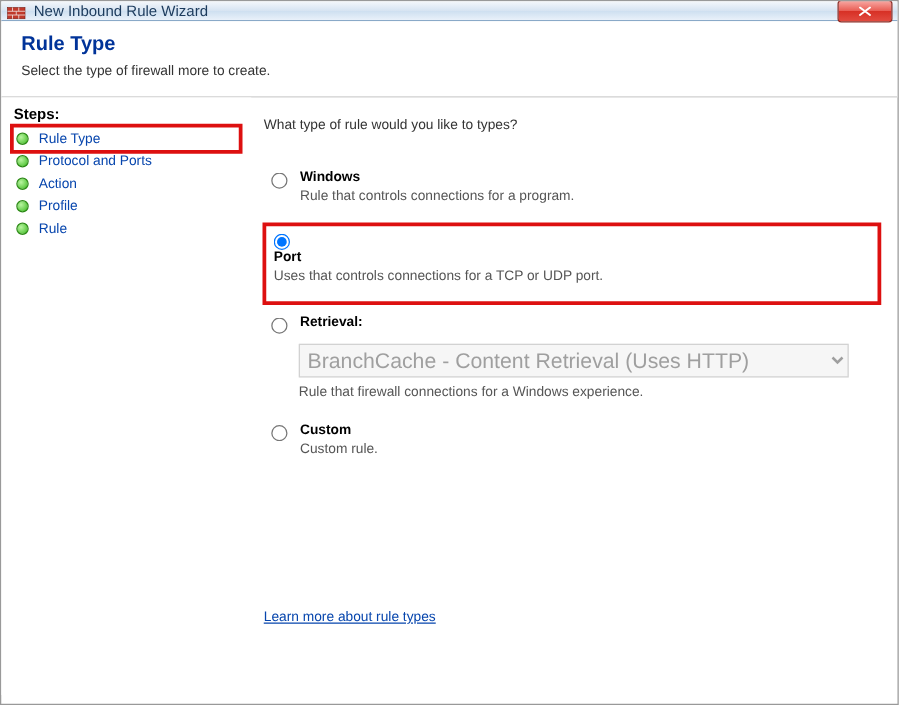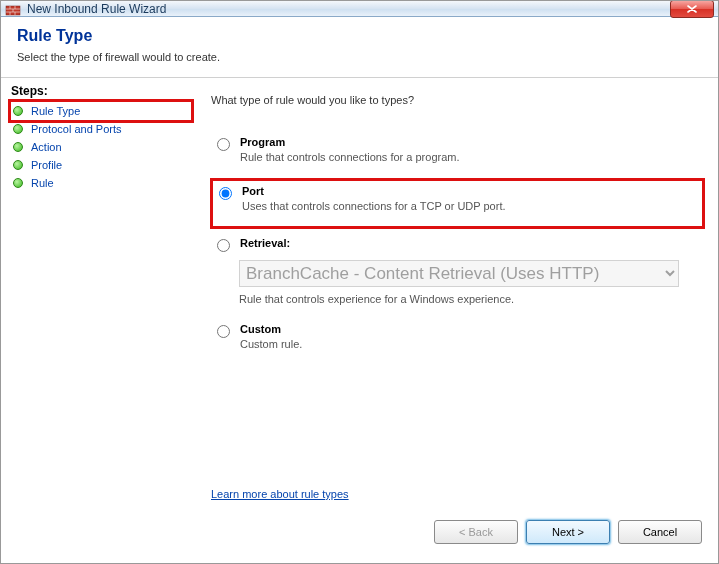--- a/index.html
+++ b/index.html
@@ -120,20 +120,21 @@
     color: #000;
     margin-bottom: 3px;
   }
   .option .opt-desc {
     font-size: 11px;
     color: #555;
     margin-bottom: 10px;
   }
   .option.highlight-red {
     padding: 4px 6px;
+    flex-direction: column;
   }
   .predef-select {
     width: 440px;
     margin-left: 26px;
     margin-bottom: 6px;
   }
   .predef-select select {
     width: 100%;
     font-size: 17px;
     padding: 2px;
@@ -205,21 +206,21 @@
     <span>
       <svg width="10" height="8" viewBox="0 0 10 8">
         <path d="M1 1 L9 7 M9 1 L1 7" stroke="#fff" stroke-width="1.6" stroke-linecap="round"></path>
       </svg>
     </span>
   </div>
 </div>
 
 <div class="header">
   <h1>Rule Type</h1>
-  <div class="subtitle">Select the type of firewall would to create.</div>
+  <div class="subtitle">Select the type of firewall more to create.</div>
 </div>
 
 <div class="body">
 
   <div class="sidebar">
     <div class="steps-label">Steps:</div>
 
     <div class="step-item highlight-red">
       <span class="bullet"></span>
       <span class="label">Rule Type</span>
@@ -243,21 +244,21 @@
   </div>
 
   <div class="main">
     <div class="prompt">What type of rule would you like to types?</div>
 
     <div class="option-group">
 
       <label class="option">
         <input type="radio" name="ruletype" style="">
         <div class="opt-body">
-          <div class="opt-title">Program</div>
+          <div class="opt-title">Windows</div>
           <div class="opt-desc">Rule that controls connections for a program.</div>
         </div>
       </label>
 
       <label class="option highlight-red">
         <input type="radio" name="ruletype" checked="" style="">
         <div class="opt-body">
           <div class="opt-title">Port</div>
           <div class="opt-desc">Uses that controls connections for a TCP or UDP port.</div>
         </div>
@@ -267,34 +268,29 @@
         <input type="radio" name="ruletype" style="">
         <div class="opt-body">
           <div class="opt-title">Retrieval:</div>
         </div>
       </label>
       <div class="predef-select">
         <select disabled="">
           <option>BranchCache - Content Retrieval (Uses HTTP)</option>
         </select>
       </div>
-      <div class="predef-desc">Rule that controls experience for a Windows experience.</div>
+      <div class="predef-desc">Rule that firewall connections for a Windows experience.</div>
 
       <label class="option">
         <input type="radio" name="ruletype" style="">
         <div class="opt-body">
           <div class="opt-title">Custom</div>
           <div class="opt-desc">Custom rule.</div>
         </div>
       </label>
 
     </div>
 
     <a class="learn-link">Learn more about rule types</a>
 
-    <div class="button-row">
-      <button class="btn" disabled="">&lt; Back</button>
-      <button class="btn primary">Next &gt;</button>
-      <button class="btn">Cancel</button>
-    </div>
   </div>
 
 </div>
 
 </body></html>

